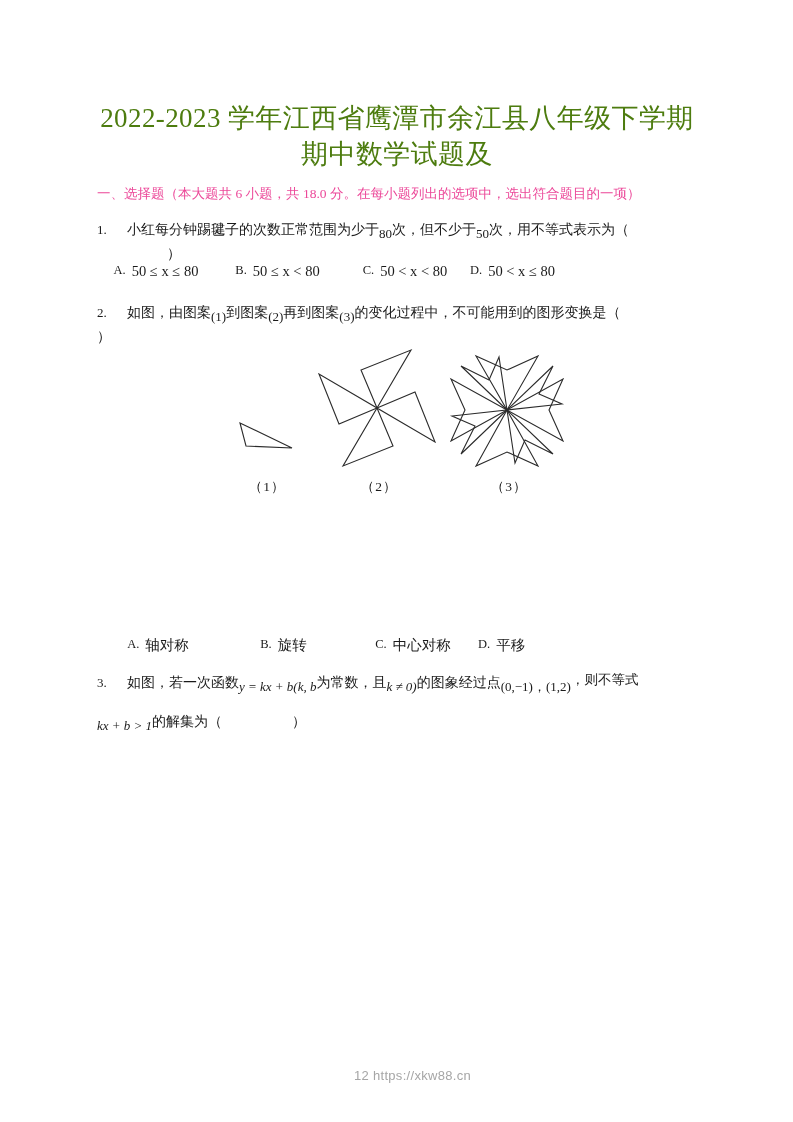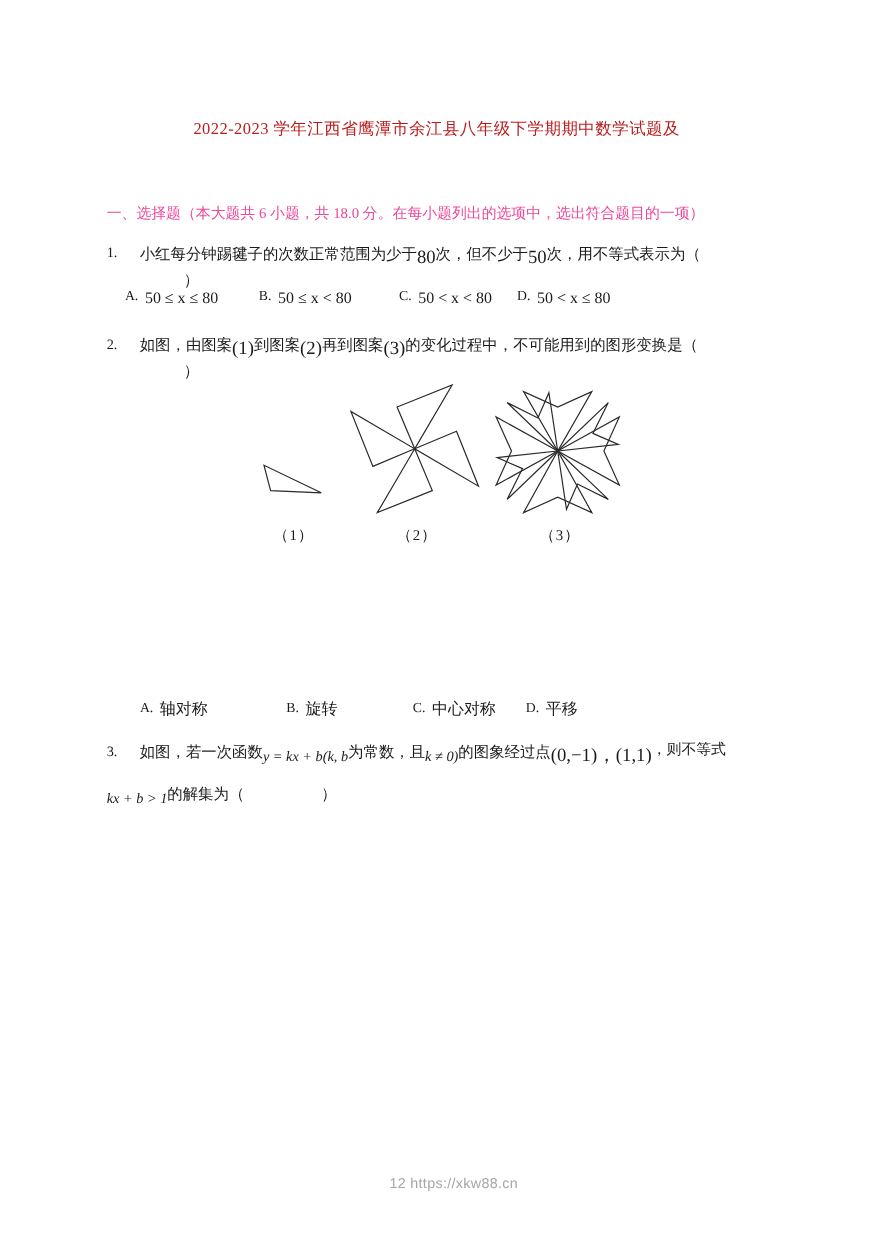--- a/index.html
+++ b/index.html
@@ -17,24 +17,24 @@
     overflow: hidden;
   }
 
   
   .doc-title {
     position: absolute;
     left: 97px;
     top: 100px;
     width: 600px;
     text-align: center;
-    font-size: 15px;
+    font-size: 27px;
     line-height: 36px;
     letter-spacing: 0.4px;
-    color: #b91c1c;
+    color: #4d7c0f;
   }
 
   
   .section-head {
     position: absolute;
     left: 97px;
     top: 184px;
     width: 600px;
     font-size: 13.5px;
     line-height: 20px;
@@ -60,21 +60,21 @@
   }
   .q-text { font-size: 14px; }
   .mathn {
     font-family: "Liberation Serif", "DejaVu Serif", serif;
     font-style: normal;
     font-size: 14px;
   }
   
   .lowered {
     font-family: "Liberation Serif", "DejaVu Serif", serif;
-    font-size: 17px;
+    font-size: 13px;
     position: relative;
     top: 4px;
     font-style: normal;
     text-align: right;
   }
   .lowered-i {
     font-family: "Liberation Serif", "DejaVu Serif", serif;
     font-size: 13px;
     position: relative;
     top: 4px;
@@ -220,21 +220,21 @@
     </div>
     <div class="fig-caption" style="left:362px; top:142px; width:100px;">（3）</div>
 
   </div>
 
   <div class="opts" style="top:634px;">
     <span class="opt" style="width:122px;"><span class="opt-label">A.</span><span class="opt-val">轴对称</span></span><span class="opt" style="width:129px;"><span class="opt-label">B.</span><span class="opt-val">旋转</span></span><span class="opt" style="width:130px;"><span class="opt-label">C.</span><span class="opt-val">中心对称</span></span><span class="opt"><span class="opt-label">D.</span><span class="opt-val">平移</span></span>
   </div>
 
   <div class="q" style="top:671px;">
-    <span class="q-num">3.</span><span class="q-body"><span class="q-text">如图，若一次函数</span><span class="lowered-i">y = kx + b(k, b</span><span class="q-text">为常数，且</span><span class="lowered-i">k ≠ 0)</span><span class="q-text">的图象经过点</span><span class="lowered">(0,−1)</span><span class="lowered">，</span><span class="lowered">(1,1)</span><span class="q-text raised">，则不等式</span></span>
+    <span class="q-num">3.</span><span class="q-body"><span class="q-text">如图，若一次函数</span><span class="lowered-i">y = kx + b(k, b</span><span class="q-text">为常数，且</span><span class="lowered-i">k ≠ 0)</span><span class="q-text">的图象经过点</span><span class="lowered">(0,−1)</span><span class="lowered">，</span><span class="lowered">(1,2)</span><span class="q-text raised">，则不等式</span></span>
   </div>
 
   <div class="q" style="top:710px;">
     <span class="lowered-i">kx + b &gt; 1</span><span class="q-text">的解集为（</span><span class="gap"></span><span class="q-text">）</span>
   </div>
 
   <div class="footer">12 https://xkw88.cn</div>
 
 </div>
 

